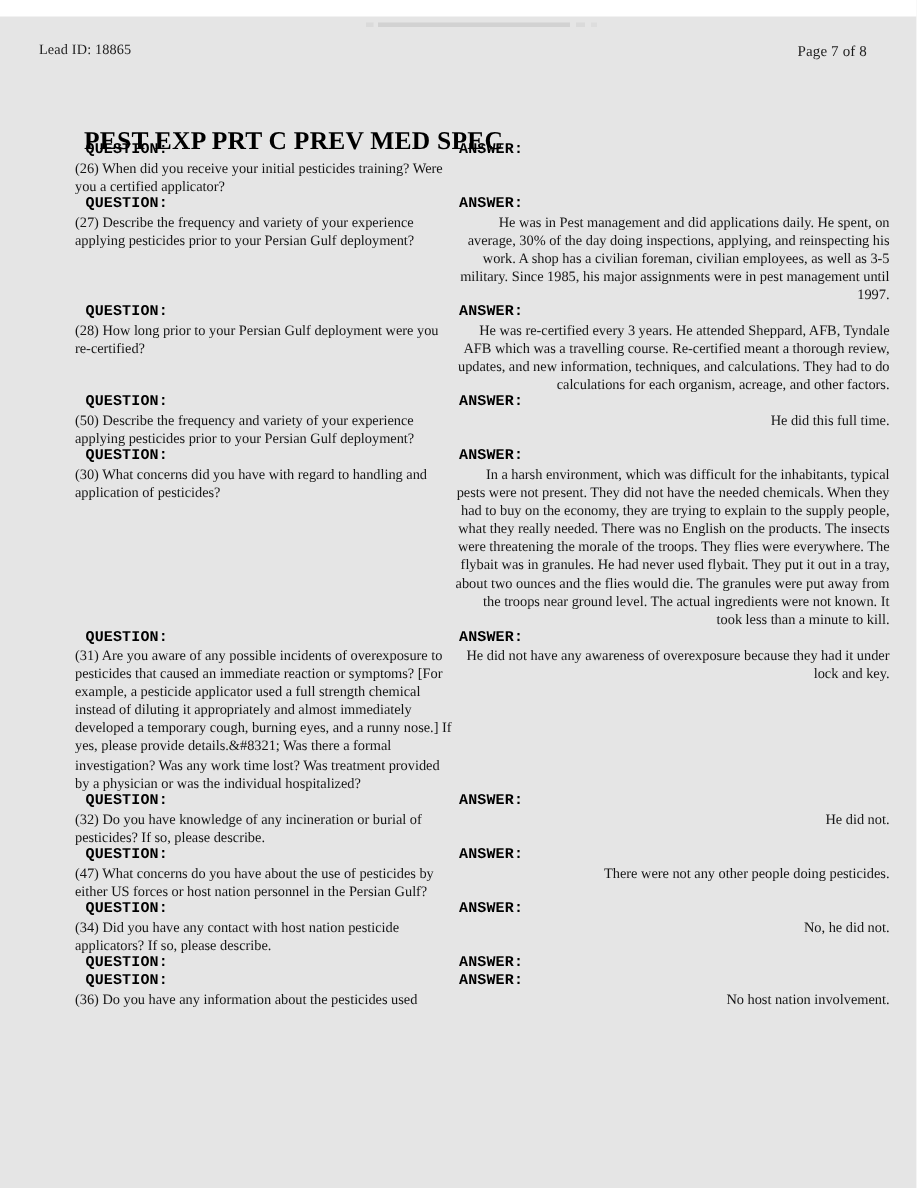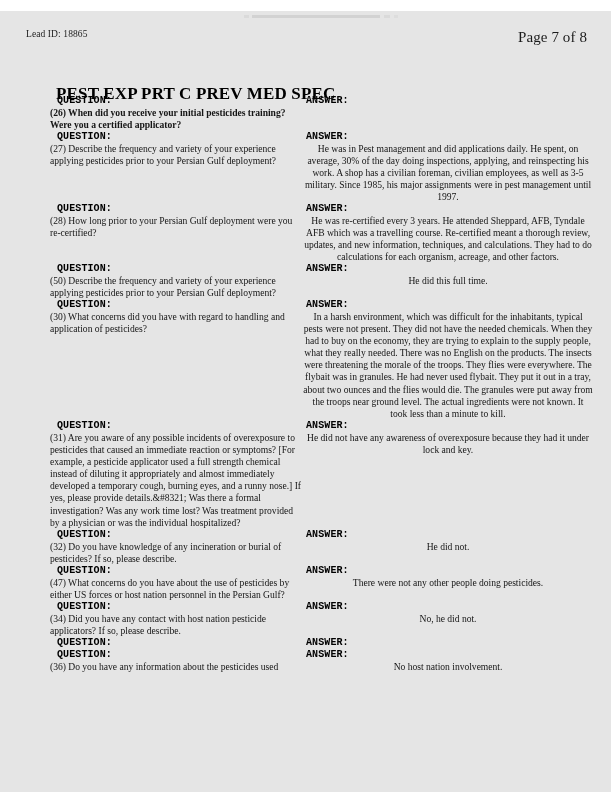--- a/index.html
+++ b/index.html
@@ -58,23 +58,23 @@
     position: absolute;
     left: 26px;
     top: 0;
     font-size: 9.5px;
     letter-spacing: .1px;
     color: #1b1b1b;
     white-space: nowrap;
   }
   .page-num {
     position: absolute;
-    right: 24px;
-    top: 0;
-    font-size: 15px;
+    right: 33px;
+    top: 0;
+    font-size: 10px;
     letter-spacing: .1px;
     color: #1b1b1b;
     white-space: nowrap;
   }
   .doc-title {
     position: absolute;
     left: 56px;
     top: 73px;
     font-size: 17px;
     font-weight: bold;
@@ -125,21 +125,21 @@
   }
   .col-a {
     position: absolute;
     left: 303px;
     top: 0;
     width: 290px;
     font-size: 9.6px;
     line-height: 12.1px;
     letter-spacing: -.02px;
     color: #151515;
-    text-align: center;
+    text-align: right;
   }
 </style>
 </head>
 <body>
 
 <div id="page">
 
   <div class="scan-artifact tick-a"></div>
   <div class="scan-artifact"></div>
   <div class="scan-artifact tick-b"></div>
@@ -152,21 +152,21 @@
 
   <div class="doc-title">PEST EXP PRT C PREV MED SPEC</div>
 
   <div class="content">
 
   <div class="qa-block">
         <div class="lbl-row">
           <div class="lbl q-lbl">QUESTION:</div>
           <div class="lbl a-lbl">ANSWER:</div>
         </div>
-        <div class="cols" style="height: 24px; font-weight: bold;">
+        <div class="cols" style="height: 24px;">
           <div class="col-q">(26)  When did you receive your initial pesticides training?  Were you a certified applicator?</div>
           <div class="col-a"></div>
         </div>
       </div>
       <div class="qa-block">
         <div class="lbl-row">
           <div class="lbl q-lbl">QUESTION:</div>
           <div class="lbl a-lbl">ANSWER:</div>
         </div>
         <div class="cols" style="height: 60px;">

